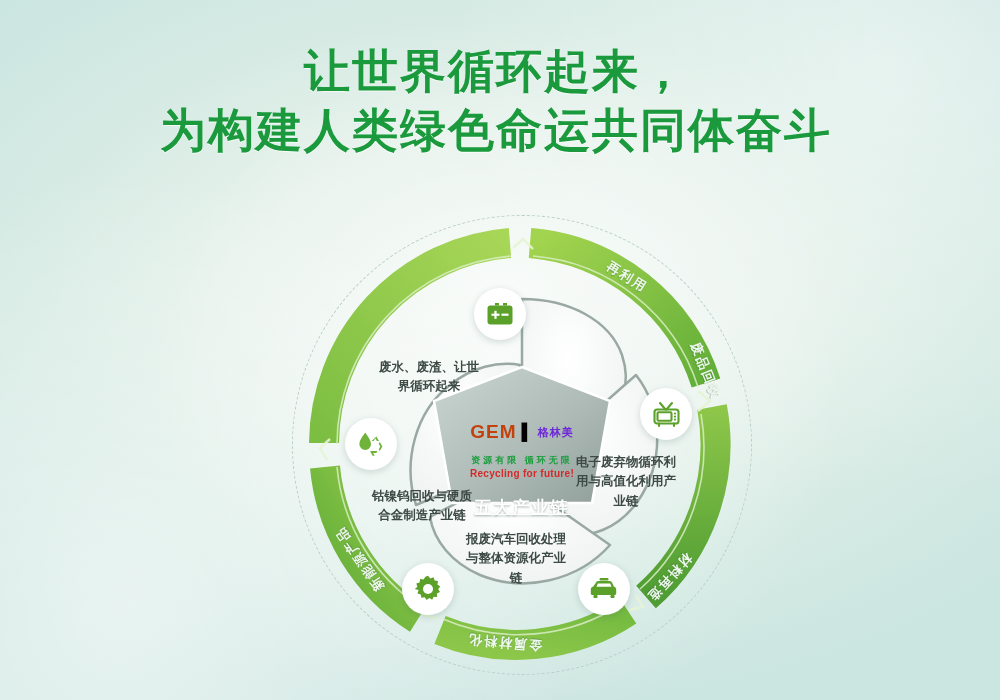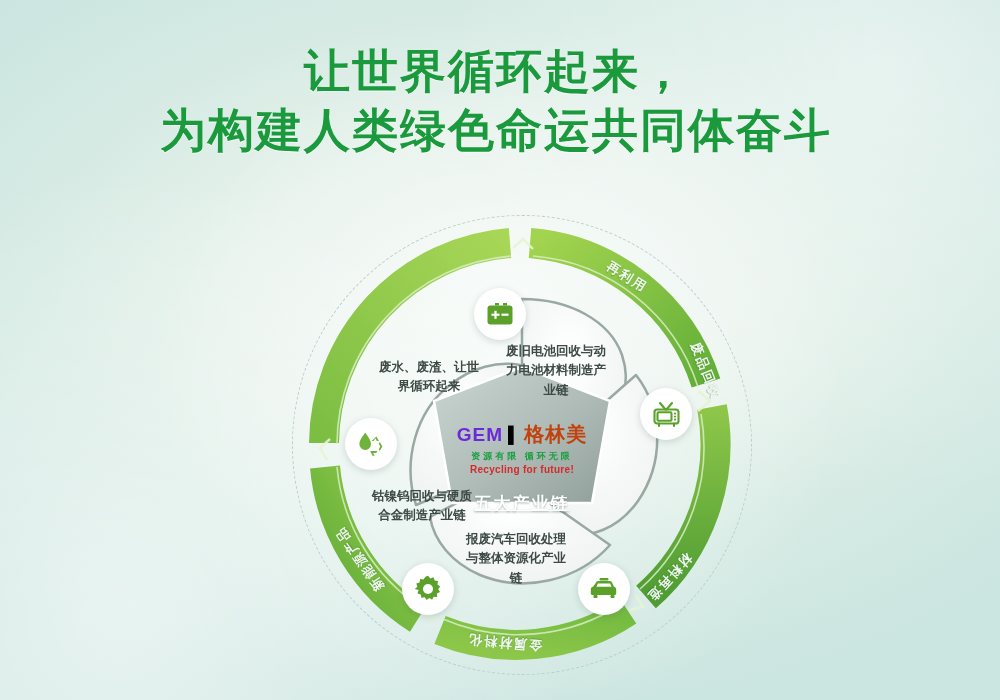--- a/index.html
+++ b/index.html
@@ -31,24 +31,24 @@
   .dotted-ring{position:absolute;left:0;top:0;width:458px;height:458px;
     border-radius:50%;border:1px dashed #b9cfc9;}
 
   .ring-svg{position:absolute;left:0;top:0;}
 
   
   .center-hub{position:absolute;left:146px;top:196px;width:168px;height:116px;}
   .logo-wrap{position:absolute;left:0;top:0;width:168px;height:116px;
     display:flex;flex-direction:column;align-items:center;justify-content:flex-start;}
   .logo-line1{display:flex;align-items:center;gap:5px;margin-top:10px;}
-  .logo-gem{font-size:19px;font-weight:bold;color:#6d28d9;letter-spacing:1px;
+  .logo-gem{font-size:19px;font-weight:bold;color:#c2410c;letter-spacing:1px;
     font-family:"Liberation Sans",sans-serif;}
-  .logo-cn{font-size:20px;font-weight:bold;color:#c2410c;letter-spacing:1px;}
-  .logo-line2{font-size:9px;color:#1b9e3e;font-weight:bold;letter-spacing:3px;margin-top:2px;}
+  .logo-cn{font-size:11px;font-weight:bold;color:#6d28d9;letter-spacing:1px;}
+  .logo-line2{font-size:9px;color:#1b9e3e;font-weight:bold;letter-spacing:3px;margin-top:11px;}
   .logo-line3{font-size:10px;color:#d42a2a;font-weight:bold;letter-spacing:.3px;margin-top:1px;}
   .center-title{font-size:17px;font-weight:bold;color:#ffffff;letter-spacing:2px;margin-top:17px;
     text-shadow:0 1px 2px rgba(60,90,70,.45);text-decoration:underline;}
 
   
   .petal-label{position:absolute;color:#3d4a46;font-size:12.5px;line-height:1.55;
     text-align:center;font-weight:bold;width:104px;}
   .p-battery{left:212px;top:127px;}
   .p-waste  {left:85px;top:143px;}
   .p-ewaste {left:282px;top:238px;}
@@ -174,21 +174,21 @@
         <span class="logo-gem">GEM</span>
         <span class="redbar">▌</span>
         <span class="logo-cn">格林美</span>
       </div>
       <div class="logo-line2">资源有限 循环无限</div>
       <div class="logo-line3">Recycling for future!</div>
       <div class="center-title">五大产业链</div>
     </div>
   </div>
 
-  <div class="petal-label p-battery">废旧电池回收与动力电池材料制造产业链</div>
+  <div class="petal-label p-ewaste">电子废弃物循环利用与高值化利用产业链</div>
   <div class="petal-label p-cobalt">钴镍钨回收与硬质合金制造产业链</div>
   <div class="petal-label p-auto">报废汽车回收处理与整体资源化产业链</div>
   <div class="petal-label p-waste">废水、废渣、让世界循环起来</div>
 
   <div class="icon-bubble i-battery">
     <svg width="28" height="26" viewBox="0 0 28 26" fill="#5ba129">
       <path d="M9 2h4v2.6H9zM17 2h4v2.6h-4z"></path>
       <rect x="1.5" y="4.6" width="25" height="19" rx="3"></rect>
       <g fill="#ffffff">
         <rect x="5.5" y="12.6" width="8" height="2.2"></rect>

